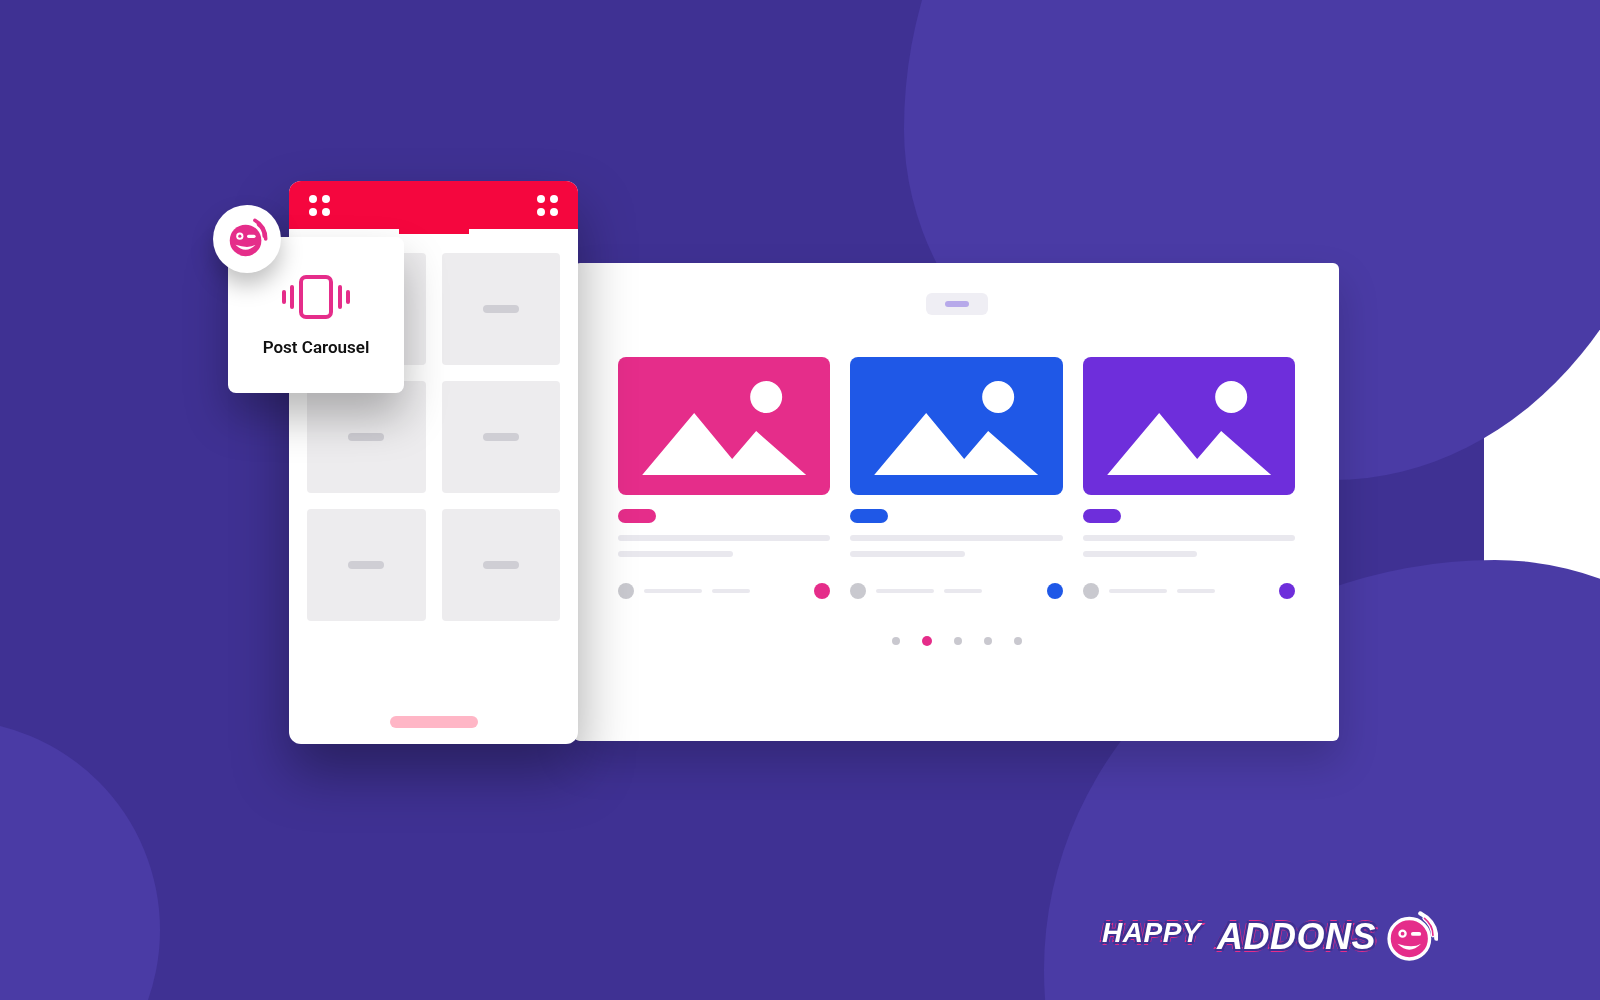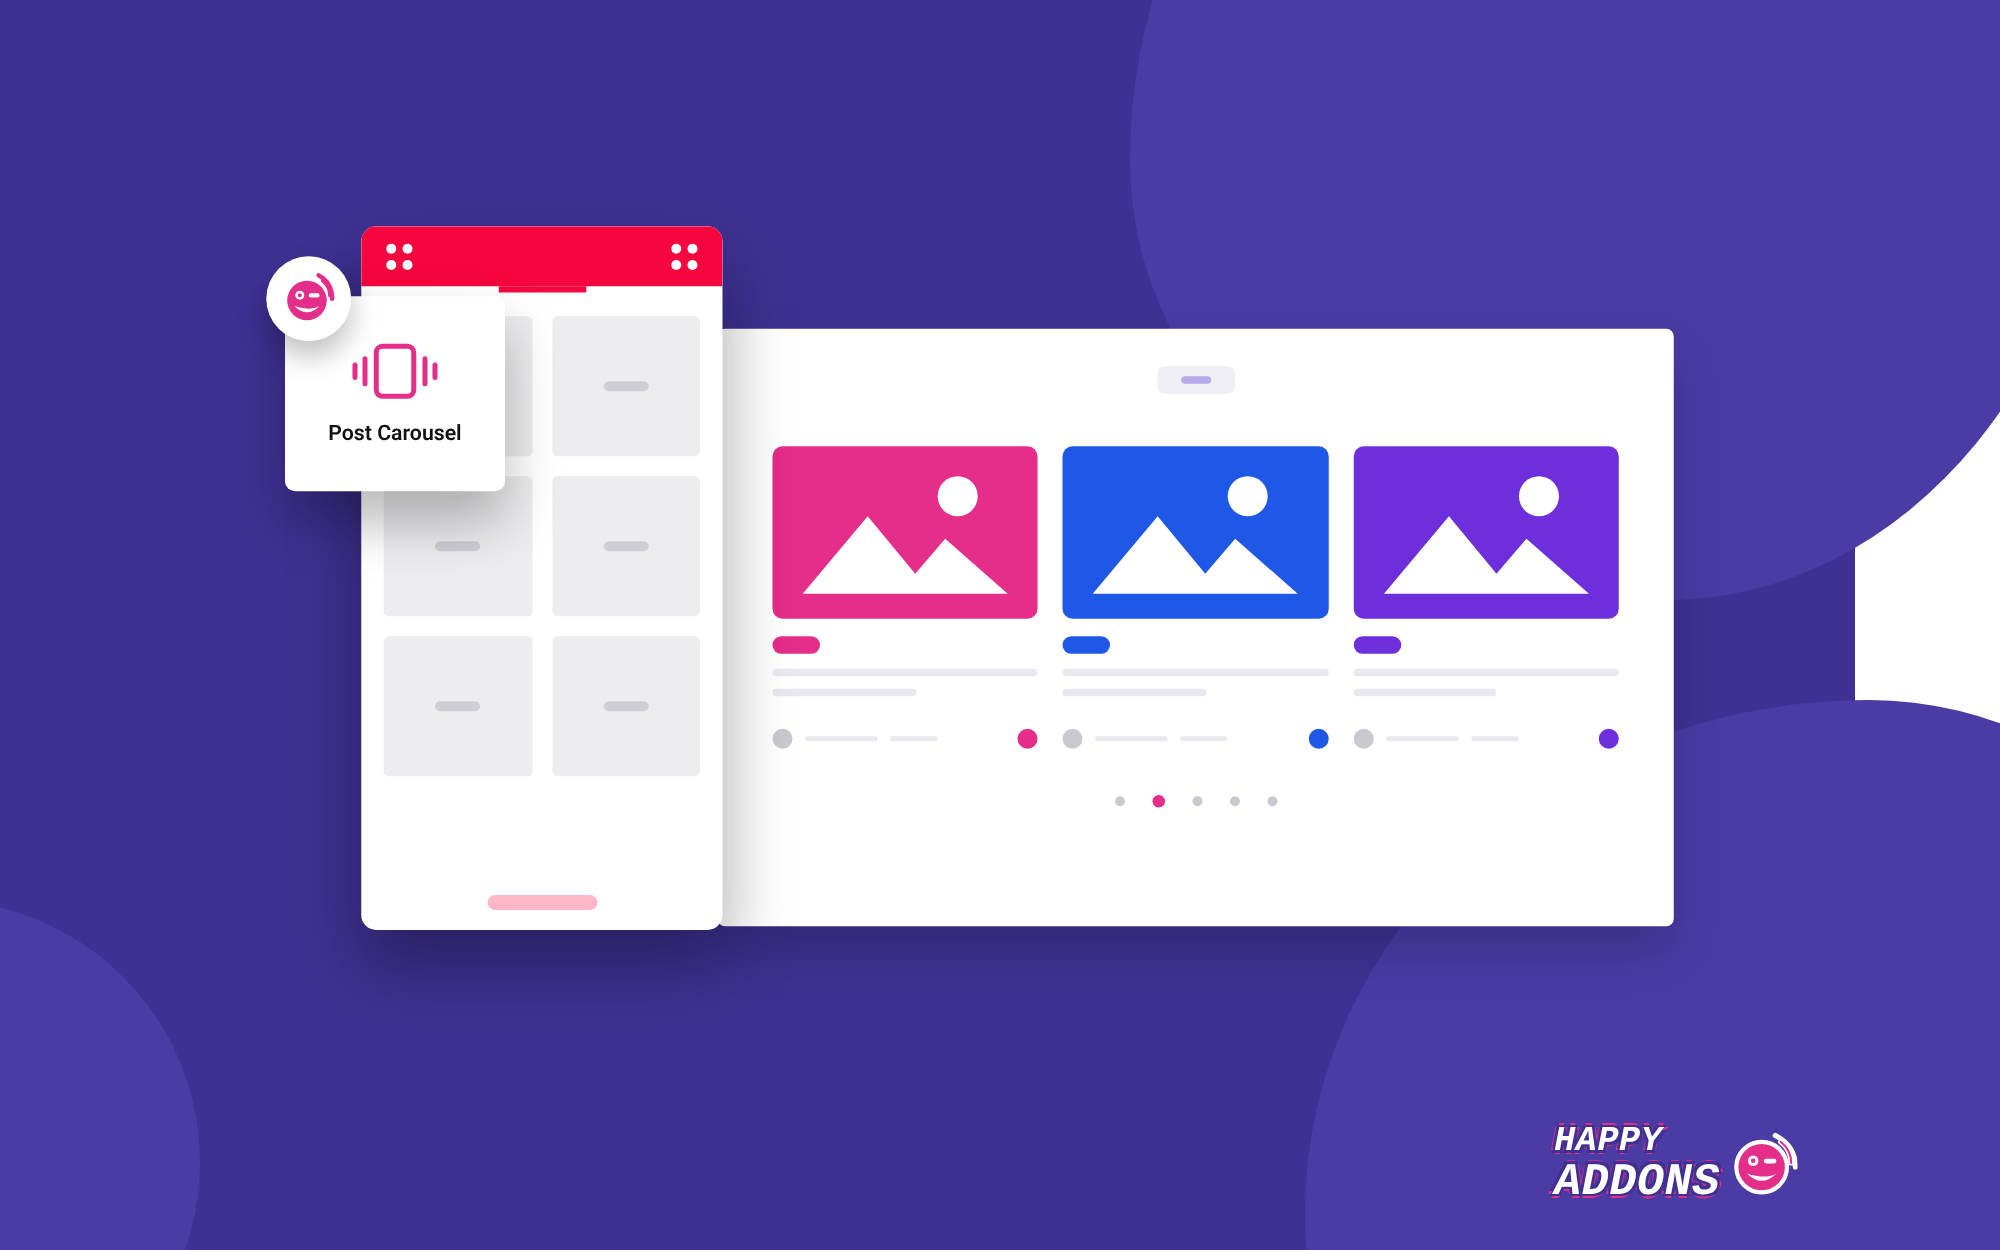--- a/index.html
+++ b/index.html
@@ -166,25 +166,26 @@
   .mascot svg{width:46px;height:46px;}
 
   
   .logo{
     position:absolute;
     right: 46px;
     bottom: 36px;
     display:flex; align-items:center; gap:8px;
   }
   .logo-text{
-    display:flex; flex-direction:column; align-items:flex-start;
+    display:flex; align-items:flex-start;
     font-weight:900; font-style:italic;
     line-height:1;
     letter-spacing:0.5px;
-    font-family: Liberation Mono, monospace;
+    font-family: Liberation Sans, sans-serif;
+    gap: 16px;
   }
   .logo-text span{
     color:#fff;
     text-shadow:
       -2px -2px 0 #3f3193, 2px -2px 0 #3f3193, -2px 2px 0 #3f3193, 2px 2px 0 #3f3193,
       -3px 0 0 #e52d8a, 3px 0 0 #e52d8a, 0 -3px 0 #e52d8a, 0 3px 0 #e52d8a;
     font-size:36px;
   }
   .logo-text span.l1{font-size:28px;}
   .logo-face{width:54px;height:54px;}

